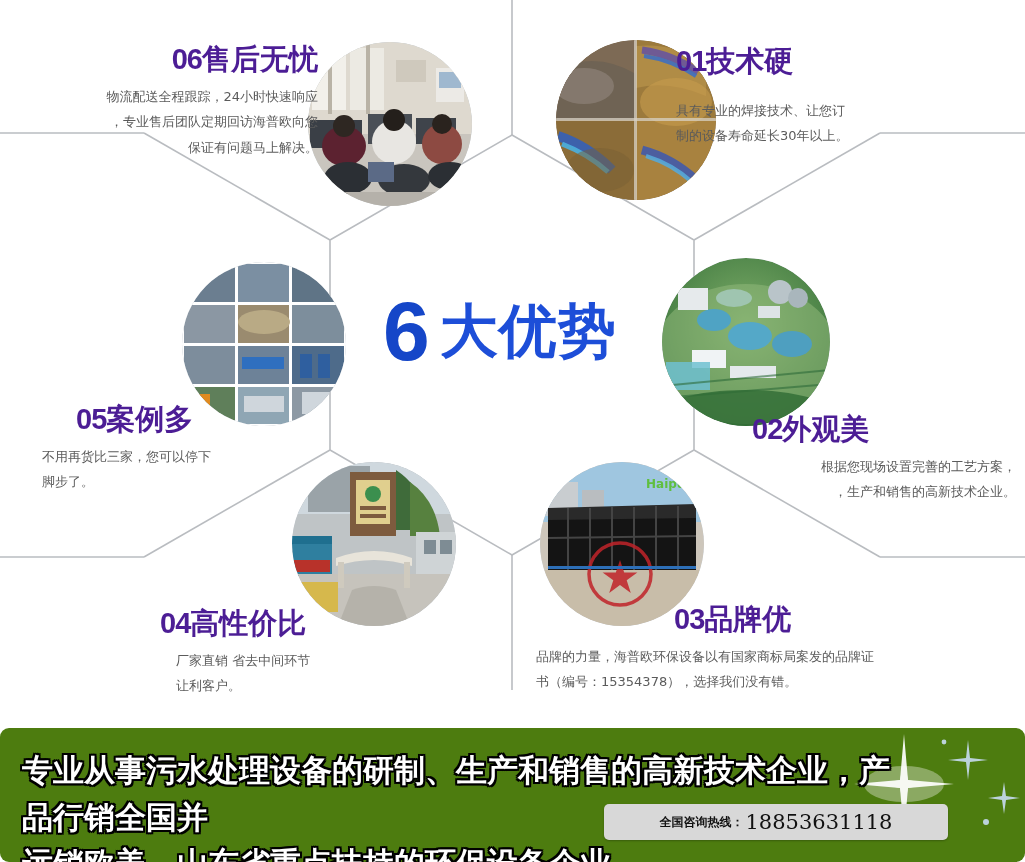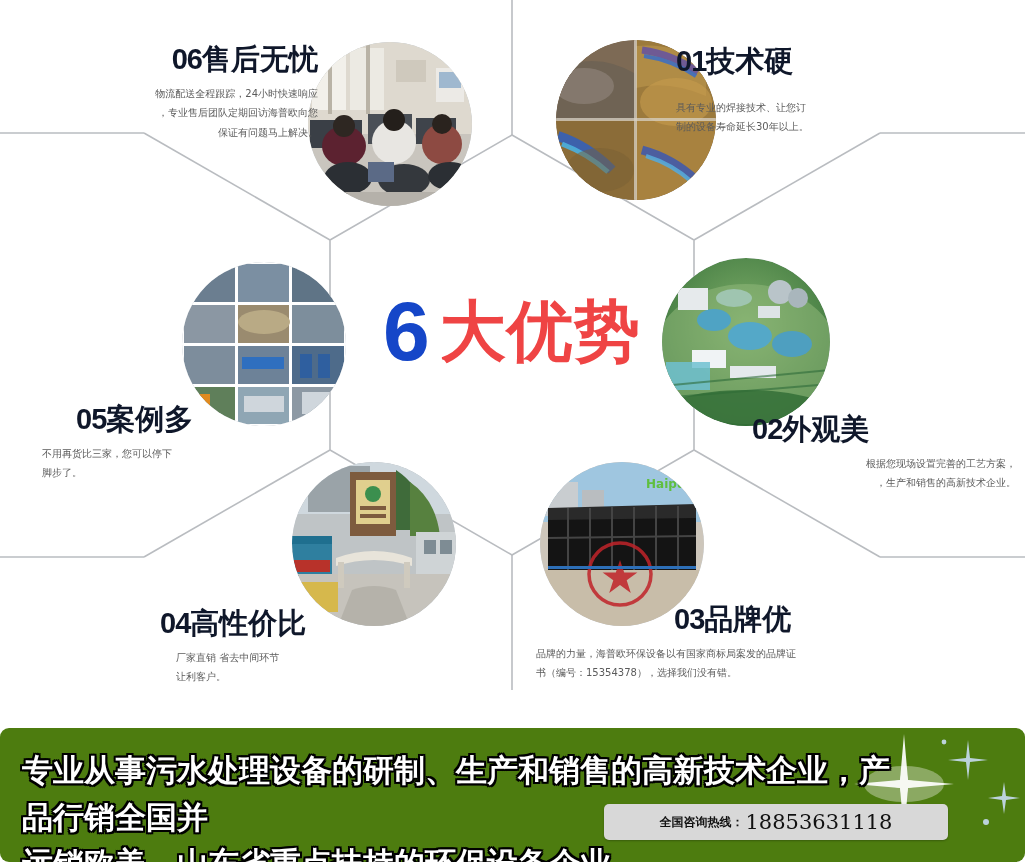--- a/index.html
+++ b/index.html
@@ -18,40 +18,40 @@
   .center-label{
     position:absolute;left:383px;top:286px;width:260px;height:90px;
     display:flex;align-items:center;justify-content:flex-start;
     white-space:nowrap;
   }
   .center-num{
     font-size:84px;font-weight:bold;color:#1546c8;line-height:1;
     letter-spacing:-2px;
   }
   .center-word{
-    font-size:66px;font-weight:bold;color:#ef4444;line-height:1;
+    font-size:58px;font-weight:bold;color:#1d4ed8;line-height:1;
     margin-left:12px;letter-spacing:1px;
   }
 
   
   .photo{
     position:absolute;border-radius:50%;overflow:hidden;
     background:#c9ced4;
   }
   .photo .ph-inner{position:absolute;left:0;top:0;width:100%;height:100%;}
 
   
   .blk{position:absolute;}
   .hd{
-    font-size:29px;font-weight:bold;color:#0f172a;line-height:1.1;
+    font-size:29px;font-weight:bold;color:#4c1d95;line-height:1.1;
     white-space:nowrap;letter-spacing:0px;
   }
   .hd .num{letter-spacing:-1px;}
   .desc{
-    font-size:10px;color:#5b5b5b;line-height:1.95;
+    font-size:13px;color:#5b5b5b;line-height:1.95;
     font-family:"DejaVu Sans","Liberation Sans",sans-serif;
   }
   .ta-r{text-align:right;}
   .ta-l{text-align:left;}
 
   
   .banner{
     position:absolute;left:0;top:728px;width:1025px;height:134px;
     background:#4d7c0f;overflow:hidden;border-radius:9px;
   }

